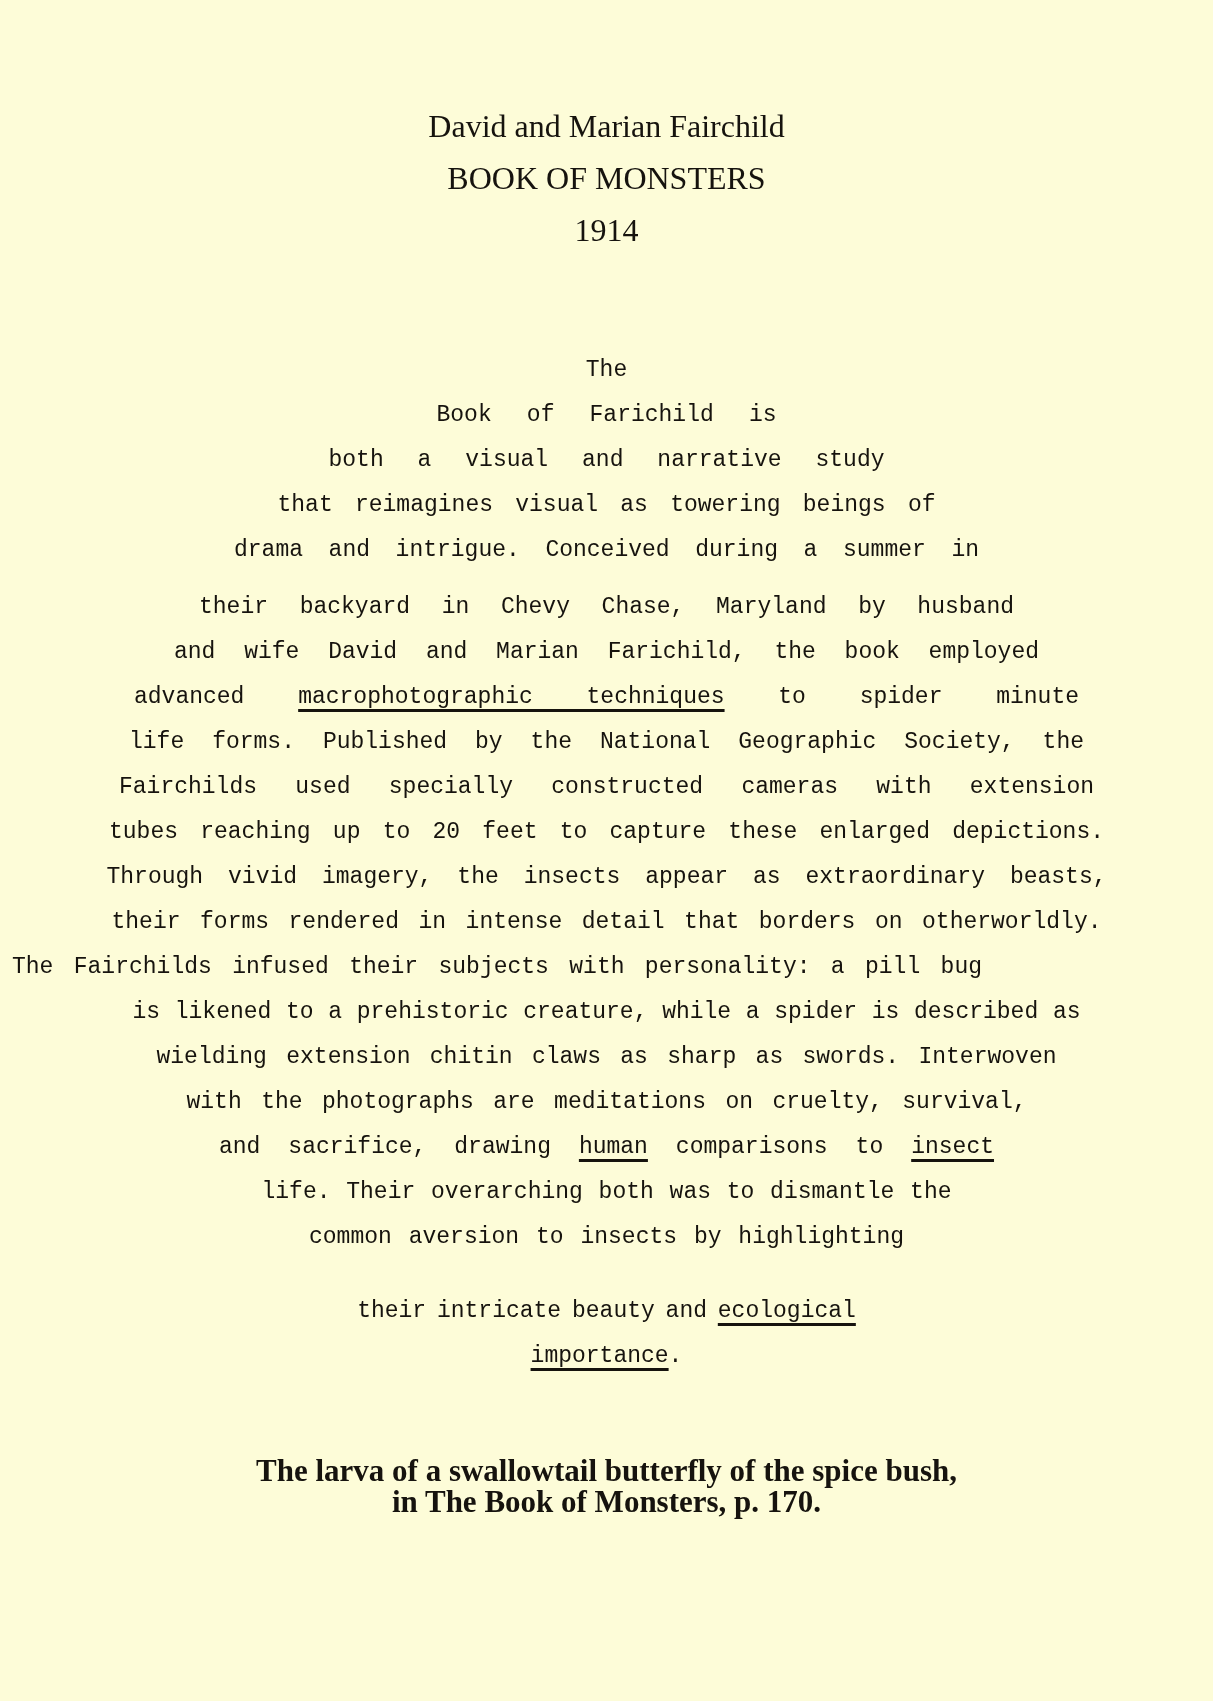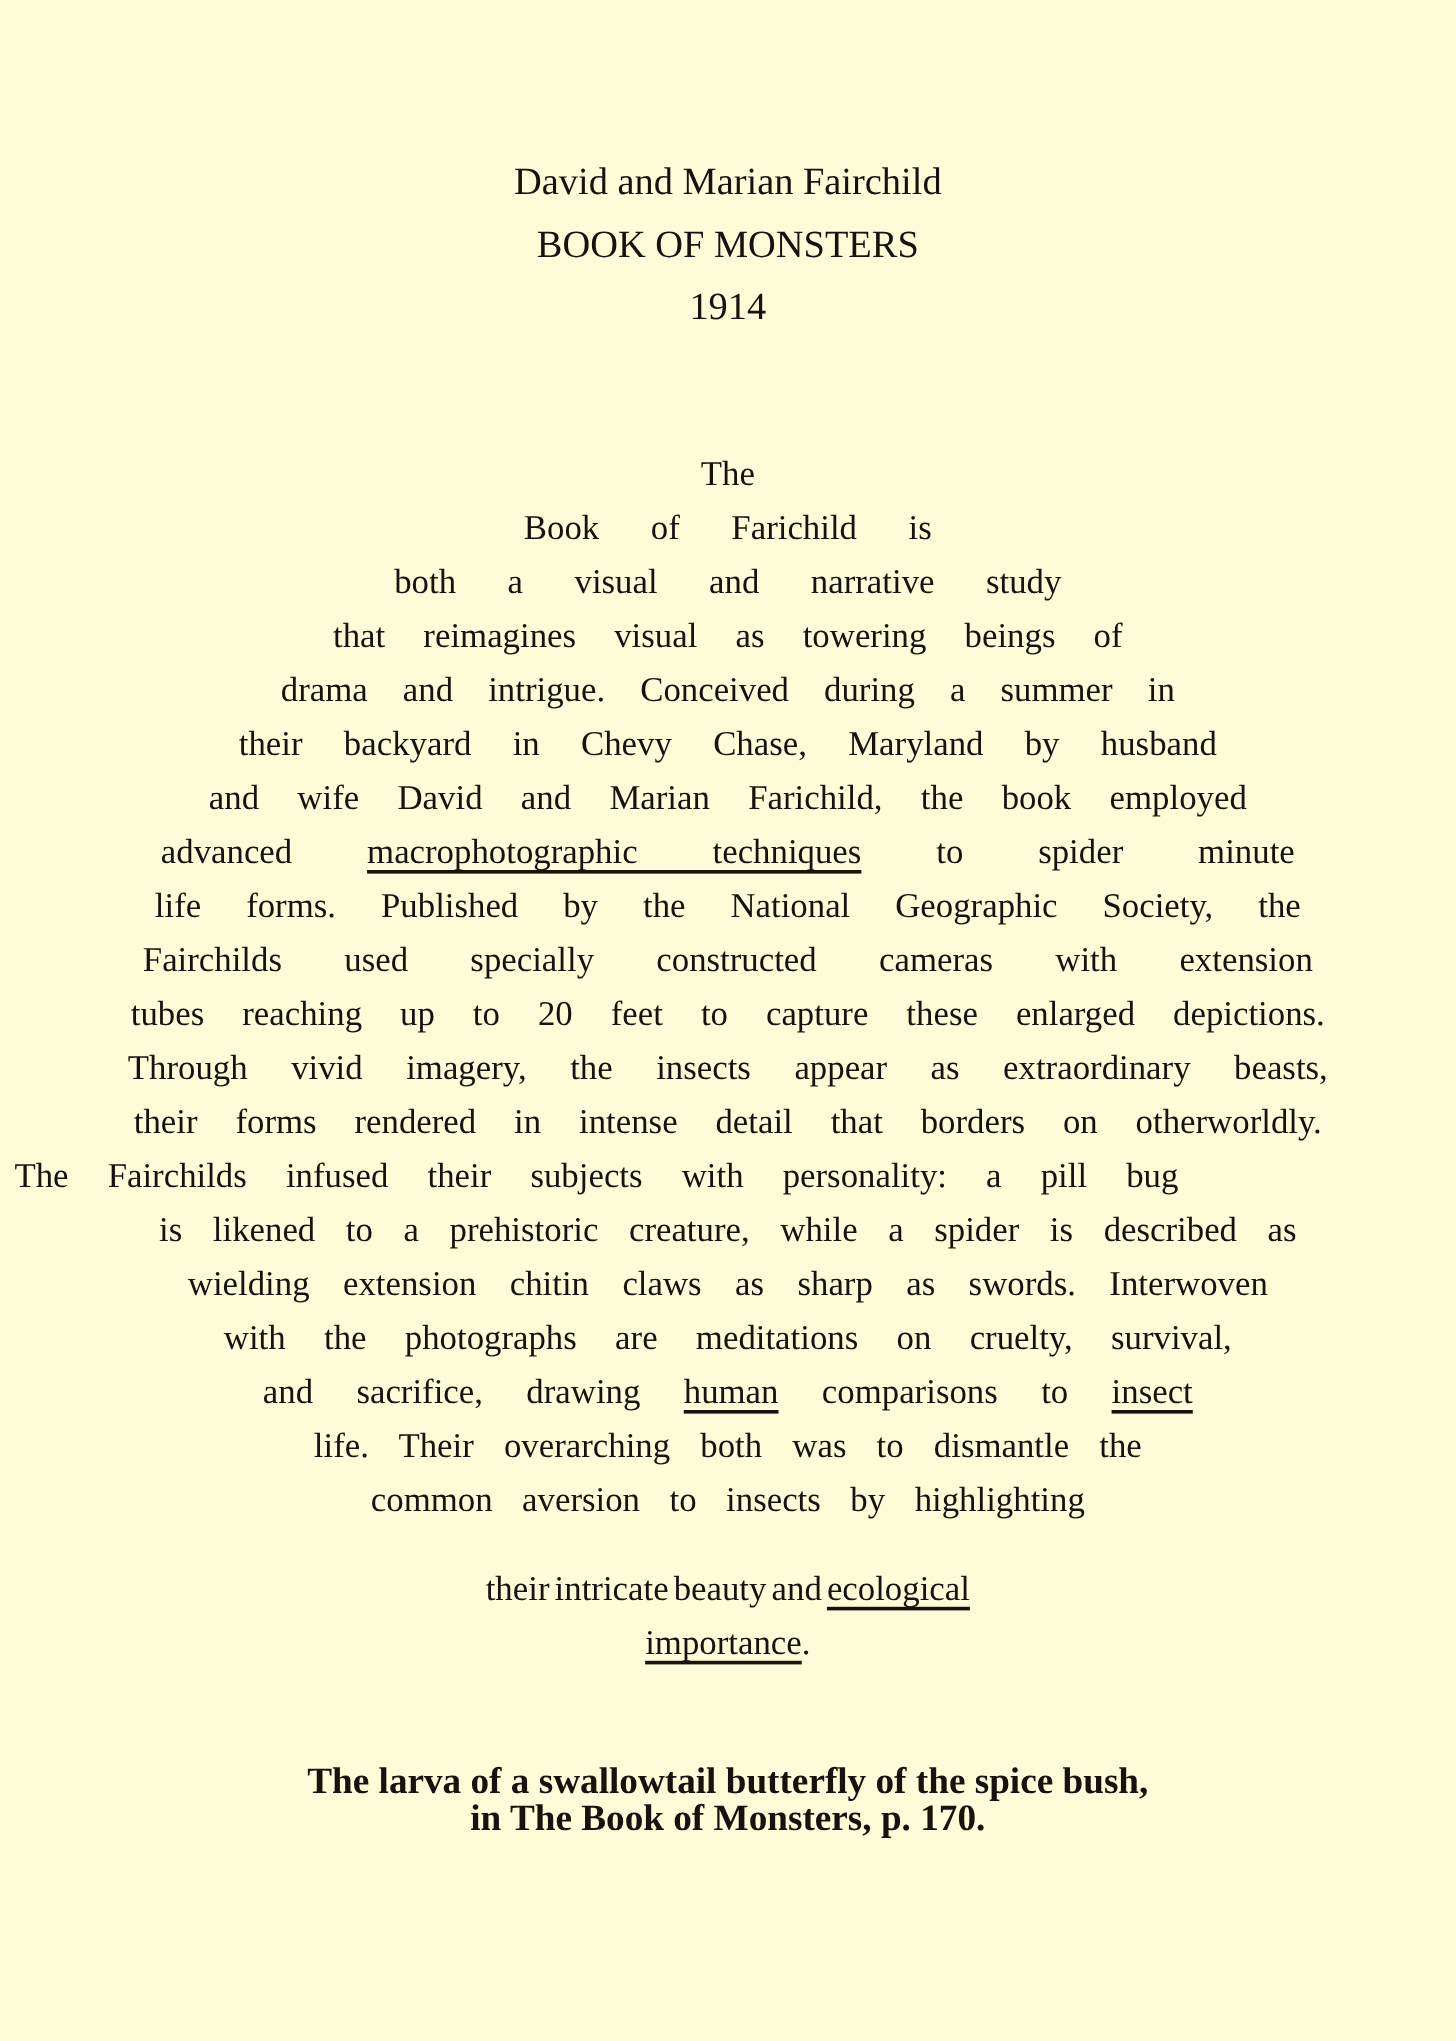--- a/index.html
+++ b/index.html
@@ -17,25 +17,25 @@
   .page {
     width: 1213px;
     height: 1701px;
     position: relative;
   }
   .header-block {
     padding-top: 100px;
     text-align: center;
     font-size: 32px;
     line-height: 52px;
-    margin-top: 25px;
   }
   .poem {
     margin-top: 92px;
-    font-size: 29px;
+    font-size: 23px;
+    font-family: Liberation Mono, monospace;
   }
   .poem-line {
     line-height: 45px;
     margin: 0 auto;
     text-align: center;
   }
   .poem-line.justified {
     text-align: justify;
     text-align-last: justify;
     -moz-text-align-last: justify;
@@ -63,21 +63,21 @@
     <div>BOOK OF MONSTERS</div>
     <div>1914</div>
   </div>
 
   <div class="poem">
       <div class="poem-line"><span>The</span></div>
       <div class="poem-line justified" style="width: 340px;"><span>Book of Farichild is</span></div>
       <div class="poem-line justified" style="width: 556px;"><span>both a visual and narrative study</span></div>
       <div class="poem-line justified" style="width: 658px;"><span>that reimagines visual as towering beings of</span></div>
       <div class="poem-line justified" style="width: 745px;"><span>drama and intrigue. Conceived during a summer in</span></div>
-      <div class="poem-line justified" style="width: 815px;"><span>their backyard in Chevy Chase, Maryland by husband</span></div>
+      <div class="poem-line justified" style="width: 815px; margin-top: 12px;"><span>their backyard in Chevy Chase, Maryland by husband</span></div>
       <div class="poem-line justified" style="width: 865px;"><span>and wife David and Marian Farichild, the book employed</span></div>
       <div class="poem-line justified" style="width: 945px;"><span>advanced </span><span class="underlined">macrophotographic techniques</span><span> to spider minute</span></div>
       <div class="poem-line justified" style="width: 955px;"><span>life forms. Published by the National Geographic Society, the</span></div>
       <div class="poem-line justified" style="width: 975px;"><span>Fairchilds used specially constructed cameras with extension</span></div>
       <div class="poem-line justified" style="width: 995px;"><span>tubes reaching up to 20 feet to capture these enlarged depictions.</span></div>
       <div class="poem-line justified" style="width: 1000px;"><span>Through vivid imagery, the insects appear as extraordinary beasts,</span></div>
       <div class="poem-line justified" style="width: 990px;"><span>their forms rendered in intense detail that borders on otherworldly.</span></div>
       <div class="poem-line justified" style="width: 970px; margin-left: 12px;"><span>The Fairchilds infused their subjects with personality: a pill bug</span></div>
       <div class="poem-line justified" style="width: 948px;"><span>is likened to a prehistoric creature, while a spider is described as</span></div>
       <div class="poem-line justified" style="width: 900px;"><span>wielding extension chitin claws as sharp as swords. Interwoven</span></div>

